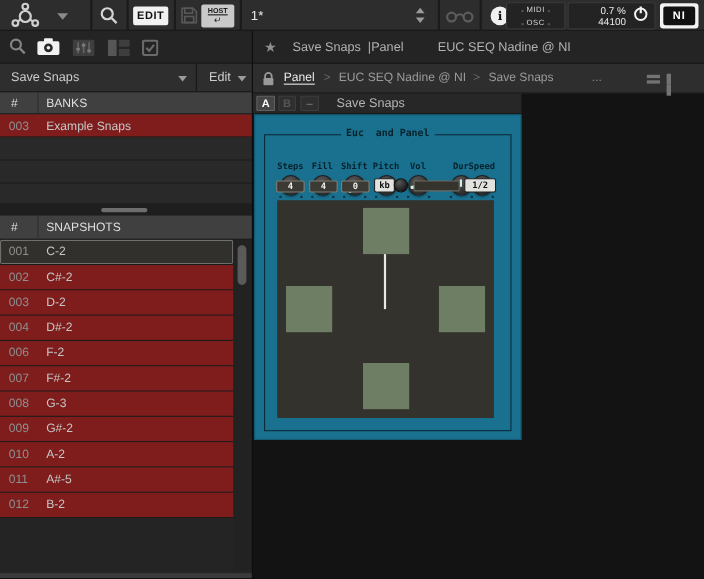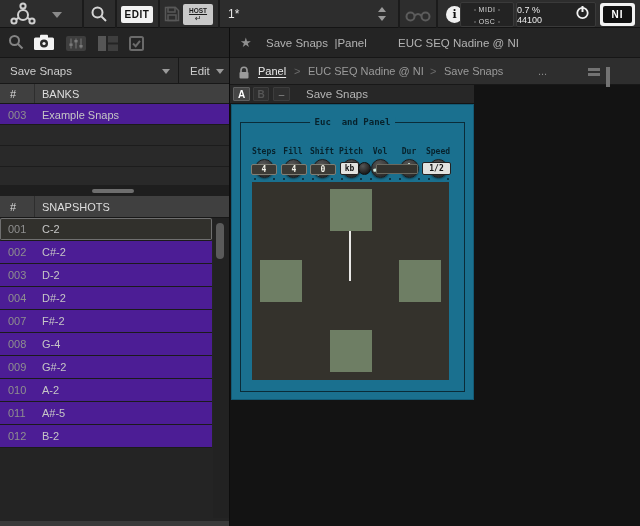--- a/index.html
+++ b/index.html
@@ -33,21 +33,21 @@
   .info-btn { position:absolute; left:446px; top:6px; width:17px; height:17px; border-radius:50%;
     background:#f0f0f0; color:#111; font-weight:bold; font-size:11px; text-align:center; line-height:17px;
     font-family:"DejaVu Serif", serif; }
   .midi-box { position:absolute; left:460px; top:2px; width:54px; height:25px; background:#232323;
     border:1px solid #3a3a3a; border-radius:2px; }
   .midi-row { display:flex; align-items:center; justify-content:center; height:11px; margin-top:1px; gap:3px; }
   .led { width:2px; height:2px; background:#4f4f4f; }
   .midi-row span { font-size:7px; letter-spacing:.5px; color:#d6d6d6; }
   .cpu-box { position:absolute; left:516px; top:2px; width:80px; height:25px; background:#232323;
     border:1px solid #3a3a3a; border-radius:2px; display:flex; align-items:center; }
-  .cpu-text { width:52px; font-size:9px; line-height:10px; color:#ececec; }
+  .cpu-text { width:52px; text-align:right; font-size:9px; line-height:10px; color:#ececec; }
   .power { margin-left:6px; }
   .ni-logo { position:absolute; left:600px; top:3px; width:35px; height:23px; background:#f2f2f2; border-radius:3px; padding:3px; }
   .ni-inner { width:100%; height:100%; background:#111; border-radius:2px; color:#fff; font-weight:bold;
     font-size:10px; text-align:center; line-height:17px; letter-spacing:1px; }
 
   
   .subbar { position:absolute; left:0; top:28px; width:640px; height:30px; background:#242424; border-bottom:1px solid #161616; }
   .sub-icon { position:absolute; top:6px; }
   .cam-btn { left:33px; top:6px; }
   .star { position:absolute; left:240px; top:6px; font-size:13px; color:#8f8f8f; line-height:18px; }
@@ -63,21 +63,21 @@
     border-left:4px solid transparent; border-right:4px solid transparent; border-top:5px solid #9a9a9a; }
   .sel-sep { position:absolute; left:178px; top:0; width:1px; height:26px; background:#181818; }
   .table-header { position:absolute; left:0; width:229px; background:#404040; border-bottom:1px solid #181818; }
   .table-header .hash { position:absolute; left:10px; font-size:11px; color:#dedede; }
   .table-header .vline { position:absolute; left:34px; top:0; width:1px; height:100%; background:#2e2e2e; }
   .table-header .cap { position:absolute; left:42px; font-size:11px; color:#dedede; }
   .banks-header { top:26px; height:20px; }
   .banks-header .hash, .banks-header .cap { line-height:20px; }
   .snaps-header { top:138px; height:22px; }
   .snaps-header .hash, .snaps-header .cap { line-height:22px; }
-  .list-row { position:relative; width:212px; height:23px; background:#4c1d95; border-bottom:1px solid #1b1b1b; }
+  .list-row { position:relative; width:212px; height:23px; background:#7f1d1d; border-bottom:1px solid #1b1b1b; }
   .list-row .num { position:absolute; left:8px; width:26px; font-size:11px; color:#8f8f8f; line-height:22px; }
   .list-row .nm { position:absolute; left:42px; font-size:11px; color:#c6c6c6; line-height:22px; }
   .bank-row { position:absolute; top:46px; width:229px; height:21px; }
   .bank-row .nm { left:42px; }
   .empty-row { position:absolute; width:229px; height:21px; background:#292929; border-bottom:1px solid #1c1c1c; }
   .resize-strip { position:absolute; left:0; top:127px; width:229px; height:11px; background:#1e1e1e; }
   .resize-handle { position:absolute; left:92px; top:4px; width:42px; height:4px; background:#6e6e6e; border-radius:2px; }
   .snap-list { position:absolute; left:0; top:160px; width:229px; height:300px; }
   .list-row.selected { background:#31302c; box-shadow:inset 0 0 0 1px #6f6f6f; border-radius:2px; }
   .v-scroll { position:absolute; left:213px; top:160px; width:16px; height:300px; background:#222; }
@@ -311,26 +311,30 @@
       </div>
       <div class="list-row">
         <span class="num">003</span>
           <span class="nm">D-2</span>
       </div>
       <div class="list-row">
         <span class="num">004</span>
           <span class="nm">D#-2</span>
       </div>
       <div class="list-row">
+        <span class="num">006</span>
+          <span class="nm">F-2</span>
+      </div>
+      <div class="list-row">
         <span class="num">007</span>
           <span class="nm">F#-2</span>
       </div>
       <div class="list-row">
         <span class="num">008</span>
-          <span class="nm">G-4</span>
+          <span class="nm">G-3</span>
       </div>
       <div class="list-row">
         <span class="num">009</span>
           <span class="nm">G#-2</span>
       </div>
       <div class="list-row">
         <span class="num">010</span>
           <span class="nm">A-2</span>
       </div>
       <div class="list-row">
@@ -417,21 +421,21 @@
           </div>
       </div>
       <div class="knob-unit" style="left:133px">
         <div class="knob-label">Vol</div>
         <div class="knob-wrap">
             <div class="knob">
               <div class="pointer" style="transform: rotate(-95deg);"></div>
             </div>
           </div>
       </div>
-      <div class="knob-unit" style="left:162px">
+      <div class="knob-unit" style="left:172px">
         <div class="knob-label">Dur</div>
         <div class="knob-wrap">
             <div class="knob">
               <div class="pointer" style="transform: rotate(0deg);"></div>
             </div>
           </div>
       </div>
       <div class="knob-unit" style="left:191px">
         <div class="knob-label">Speed</div>
         <div class="knob-wrap">

